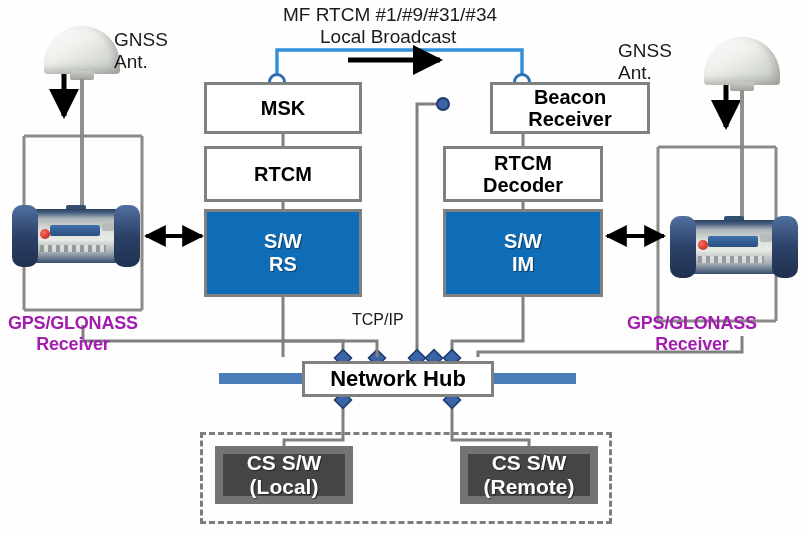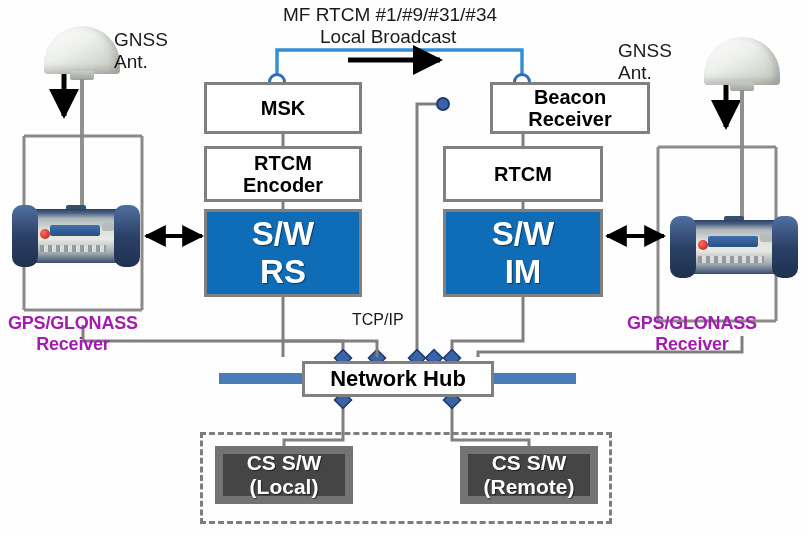--- a/index.html
+++ b/index.html
@@ -24,21 +24,21 @@
 
   #gpsglonass-left{left:8px;top:313px;font-size:18px;font-weight:bold;letter-spacing:-0.2px;}
   #gpsglonass-right{left:627px;top:313px;font-size:18px;font-weight:bold;letter-spacing:-0.2px;}
 
   #tcpip{left:352px;top:311px;font-size:16px;color:#1a1a1a;}
 
   
   .box{position:absolute;box-sizing:border-box;display:flex;flex-direction:column;
        align-items:center;justify-content:center;text-align:center;}
   .box-white{background:#ffffff;border:3px solid #808080;color:#000;font-weight:bold;font-size:20px;line-height:1.12;}
-  .box-blue{background:#0f6cb6;border:3px solid #808080;color:#ffffff;font-weight:bold;font-size:33px;line-height:1.15;
+  .box-blue{background:#0f6cb6;border:3px solid #808080;color:#ffffff;font-weight:bold;font-size:20px;line-height:1.15;
             text-shadow:1px 1px 1px rgba(0,0,0,.45);}
   .box-dark{background:#454545;border:8px solid #737373;color:#ffffff;font-weight:bold;font-size:21px;line-height:1.15;
             text-shadow:1px 1px 1px rgba(0,0,0,.5);}
   .box-hub{background:#ffffff;border:3px solid #808080;color:#000;font-weight:bold;font-size:22px;}
 
   #msk-modulator{left:204px;top:82px;width:158px;height:52px;}
   #rtcm-encoder{left:204px;top:146px;width:158px;height:56px;}
   #sw-rs{left:204px;top:209px;width:158px;height:88px;}
 
   #beacon-receiver{left:443px;top:82px;width:160px;height:52px;margin-left:47px;}
@@ -232,33 +232,33 @@
   </div>
 
   <div class="lbl lbl-bold" id="gpsglonass-right"><span>GPS/GLONASS</span>
 <span style="display:block;text-align:center">Receiver</span></div>
 
   <div class="box box-white" id="msk-modulator">
     <span>MSK</span>
   </div>
   <div class="box box-white" id="rtcm-encoder">
     <span>RTCM</span>
-    <span>Encoder</span>
   </div>
   <div class="box box-blue" id="sw-rs">
     <span>S/W</span>
     <span>RS</span>
   </div>
 
   <div class="box box-white" id="beacon-receiver">
     <span>Beacon</span>
     <span>Receiver</span>
   </div>
   <div class="box box-white" id="rtcm-decoder">
     <span>RTCM</span>
+    <span>Decoder</span>
   </div>
   <div class="box box-blue" id="sw-im">
     <span>S/W</span>
     <span>IM</span>
   </div>
 
   <div class="lbl lbl-thin" id="tcpip">TCP/IP</div>
 
   <div class="hubbar" id="hubbar-left"></div>
   <div class="hubbar" id="hubbar-right"></div>

